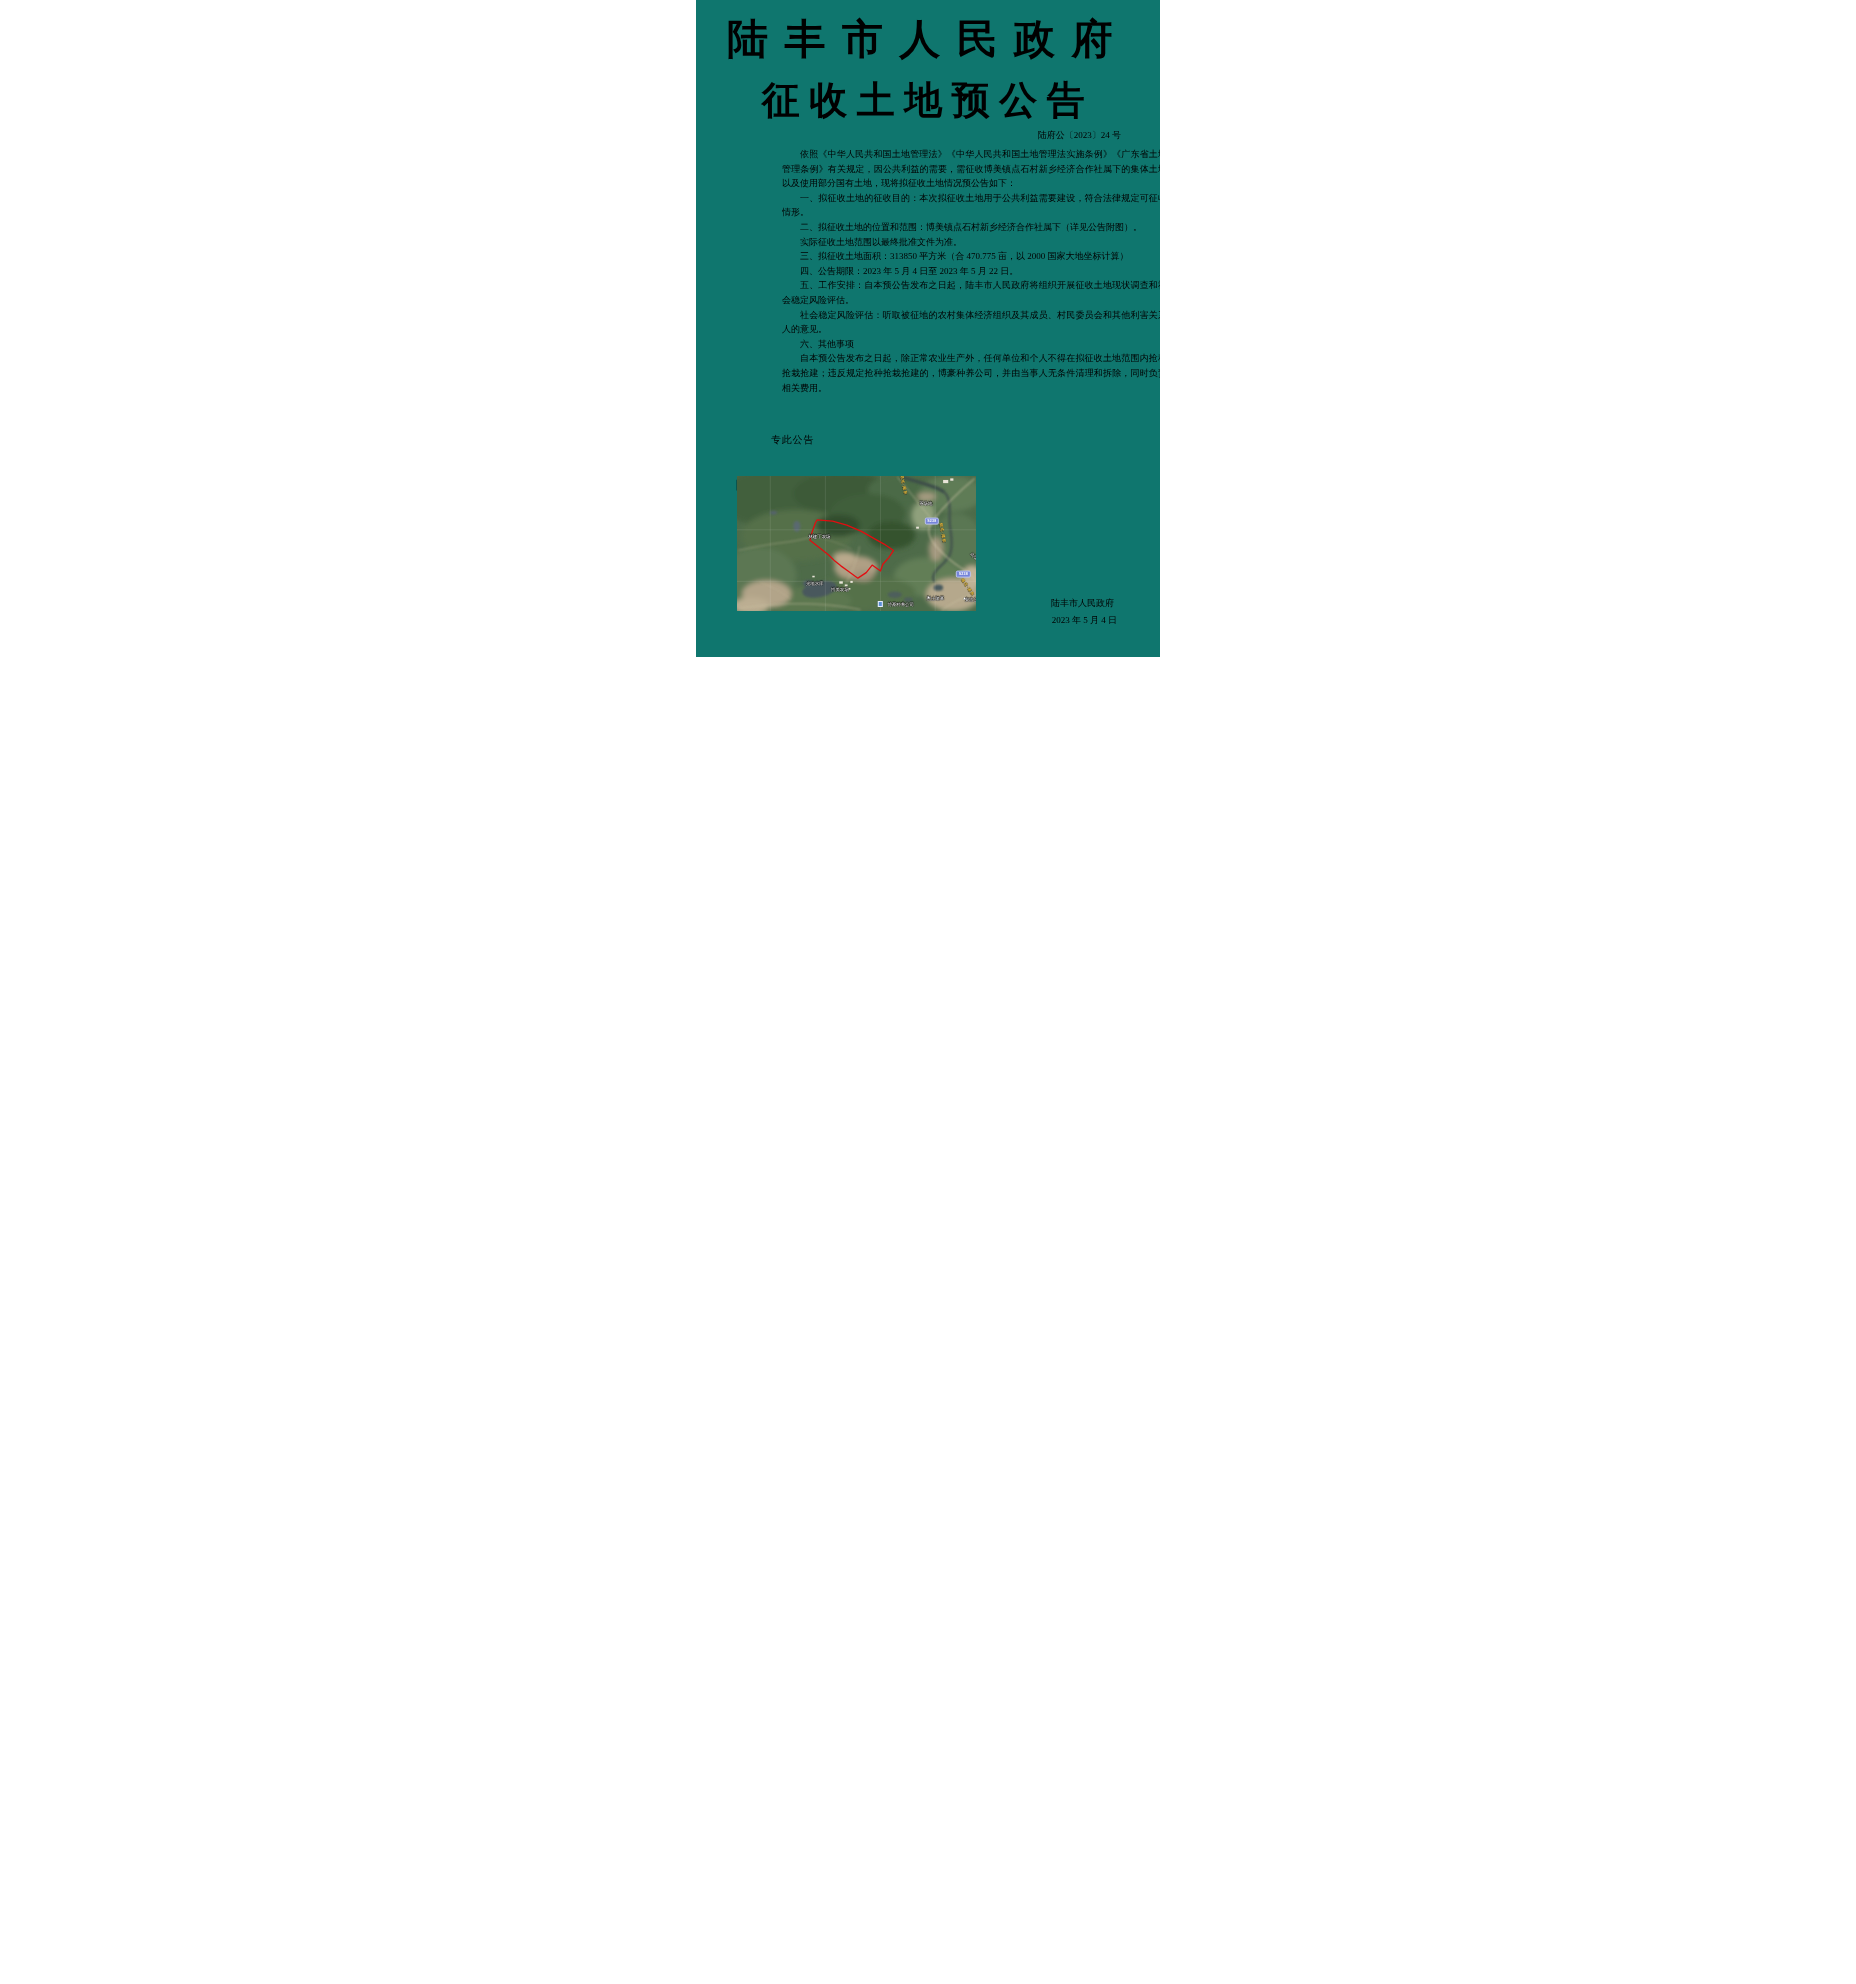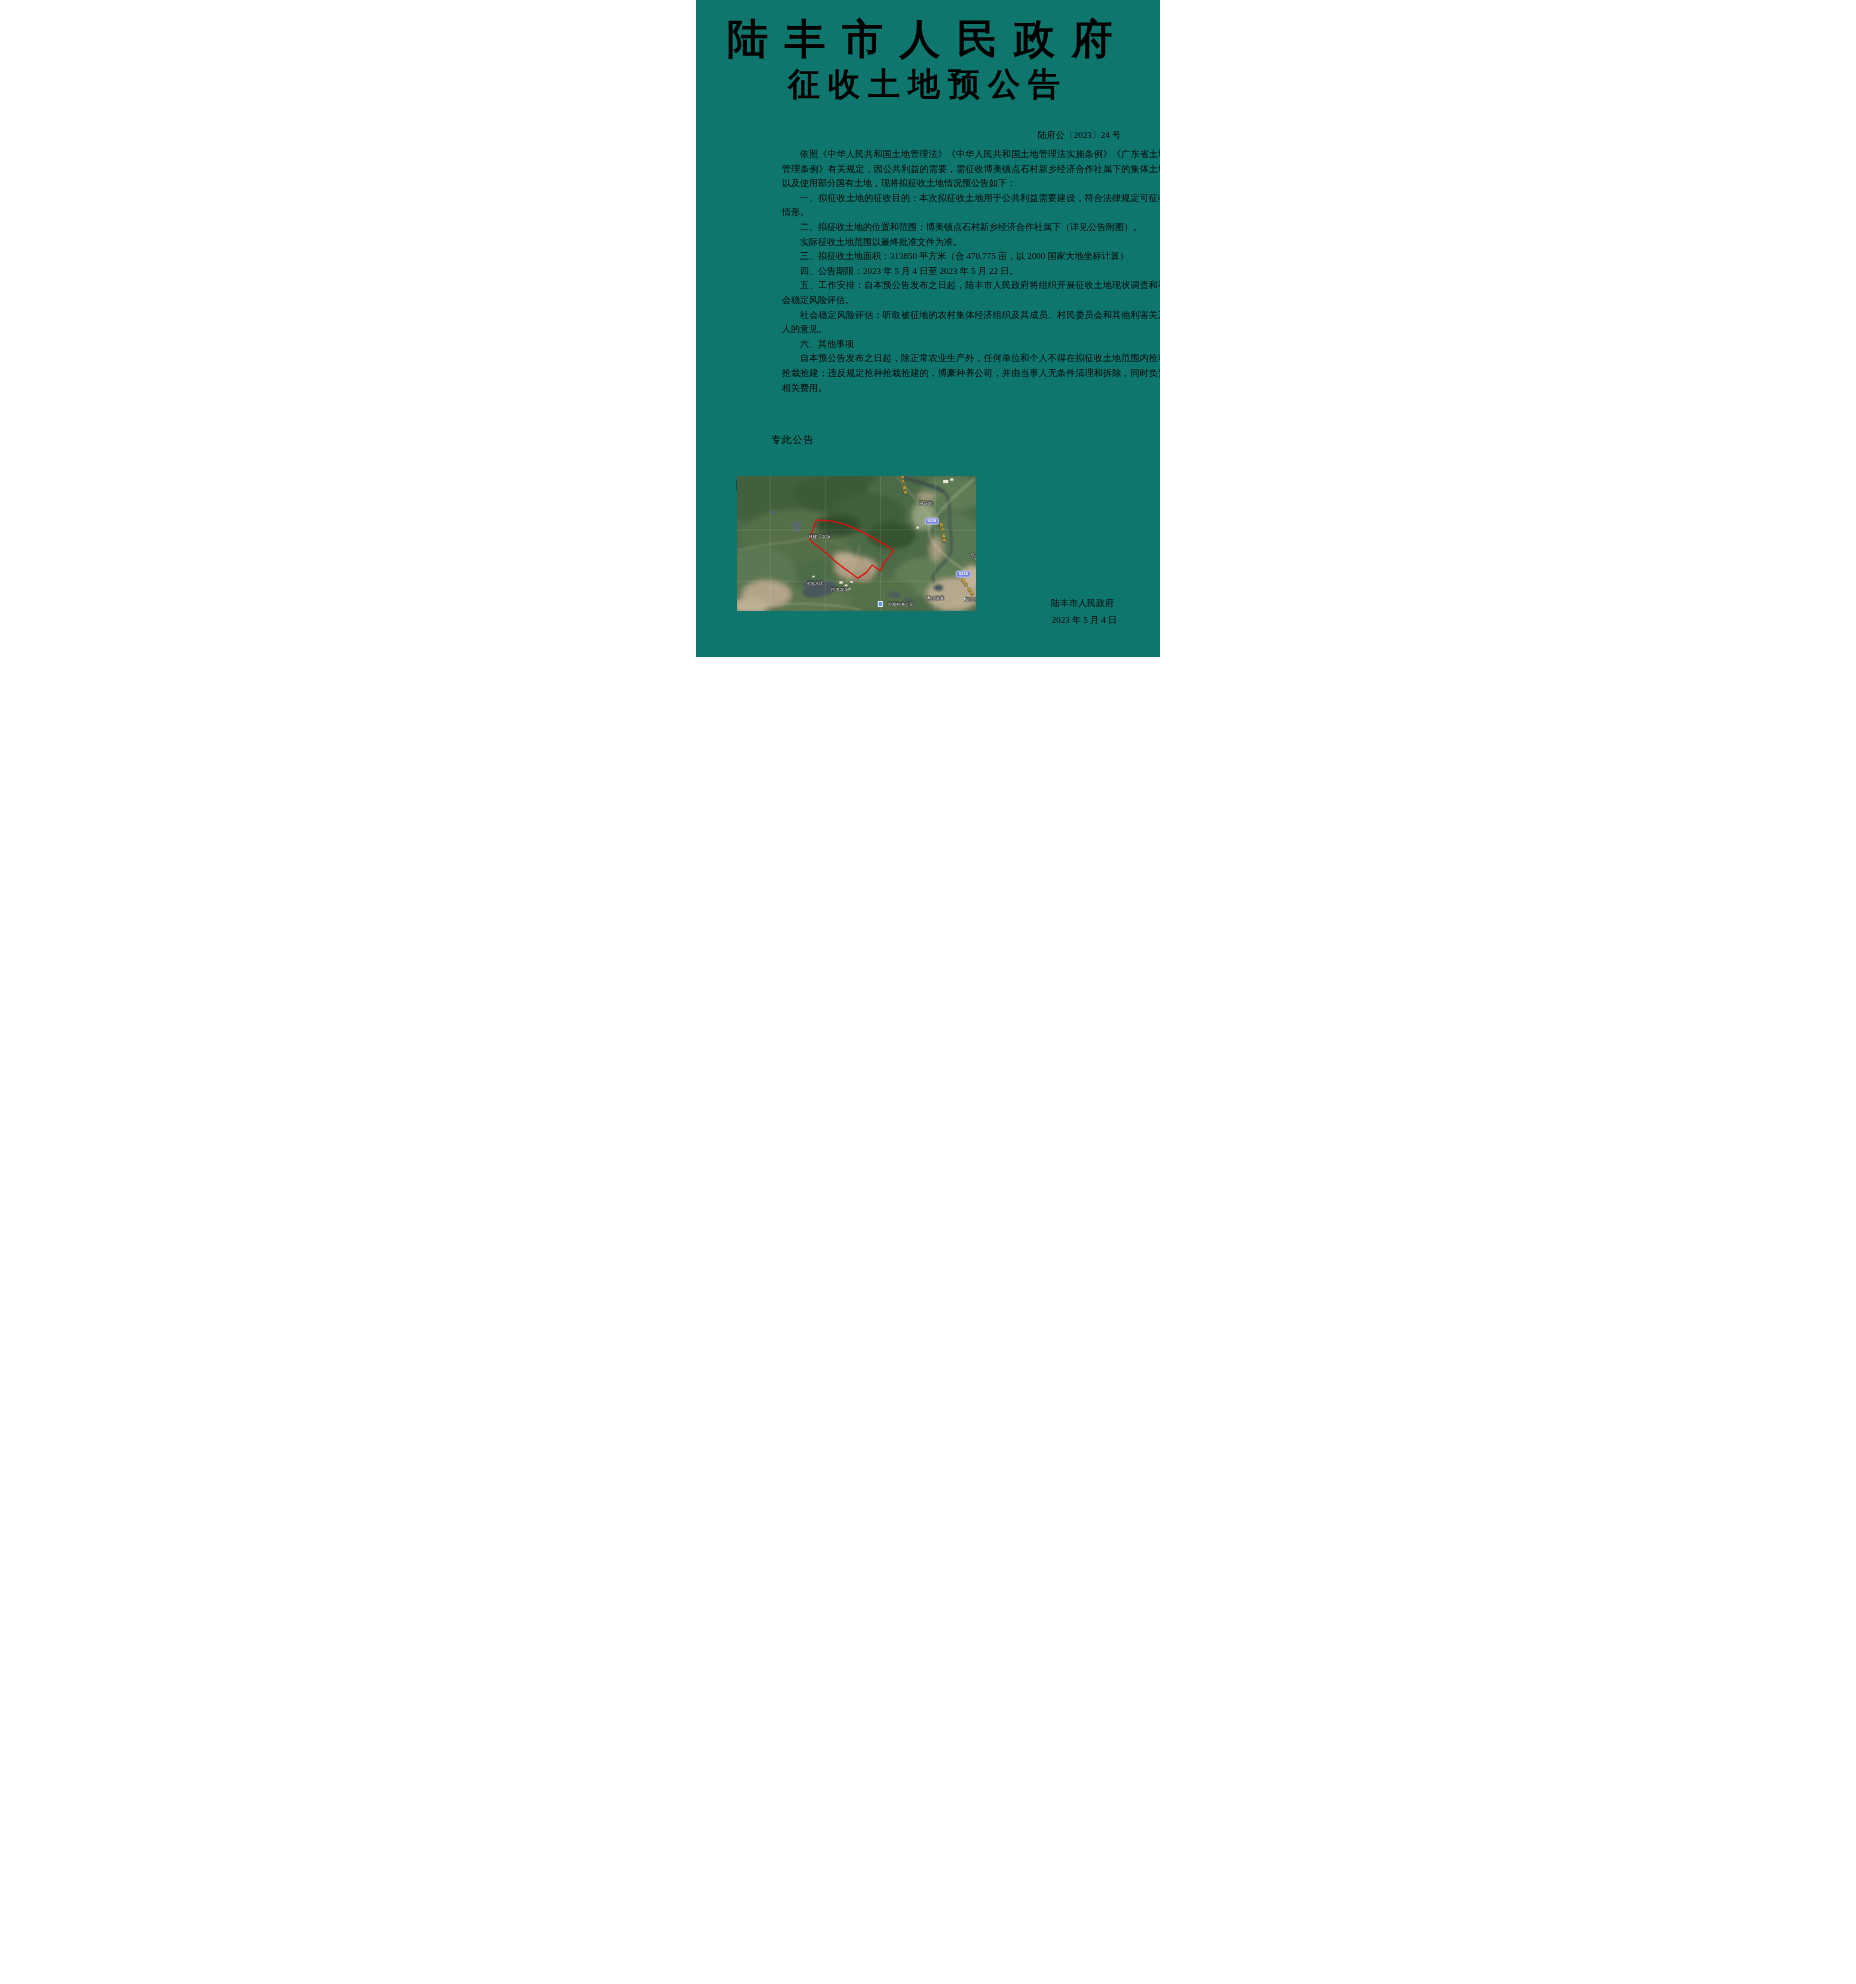--- a/index.html
+++ b/index.html
@@ -9,22 +9,22 @@
     background:#0f766e; color:#000;
     font-family:"Liberation Serif","DejaVu Serif",serif;
     overflow:hidden;
   }
   .title1 {
     position:absolute; top:14.7px; left:0; right:0; margin:0;
     text-align:center; font-size:41px; font-weight:bold;
     letter-spacing:0.40em; line-height:1.18; white-space:nowrap;
   }
   .title2 {
-    position:absolute; top:66px; left:0; right:0; margin:0;
-    text-align:center; font-size:32px; font-weight:bold;
+    position:absolute; top:66px; left:0; right:0; margin:12px;
+    text-align:center; font-size:38px; font-weight:bold;
     letter-spacing:0.25em; line-height:1.18; white-space:nowrap;
   }
   .doc-number { position:absolute; top:129px; right:39px; font-size:9px;padding-left:10px; }
   .body {
     position:absolute; top:147px; left:40px; width:385px; height:293px;
     font-size:9px; line-height:14.6px; text-align:justify; overflow:hidden;margin-left:46px;
   }
   .body p { margin:0; text-indent:2em; }
   .closing { position:absolute; top:433px; left:75px; font-size:10px; font-weight:normal; letter-spacing:0.8px; }
   .attachment { position:absolute; top:477px; left:40px; font-size:12px; }

